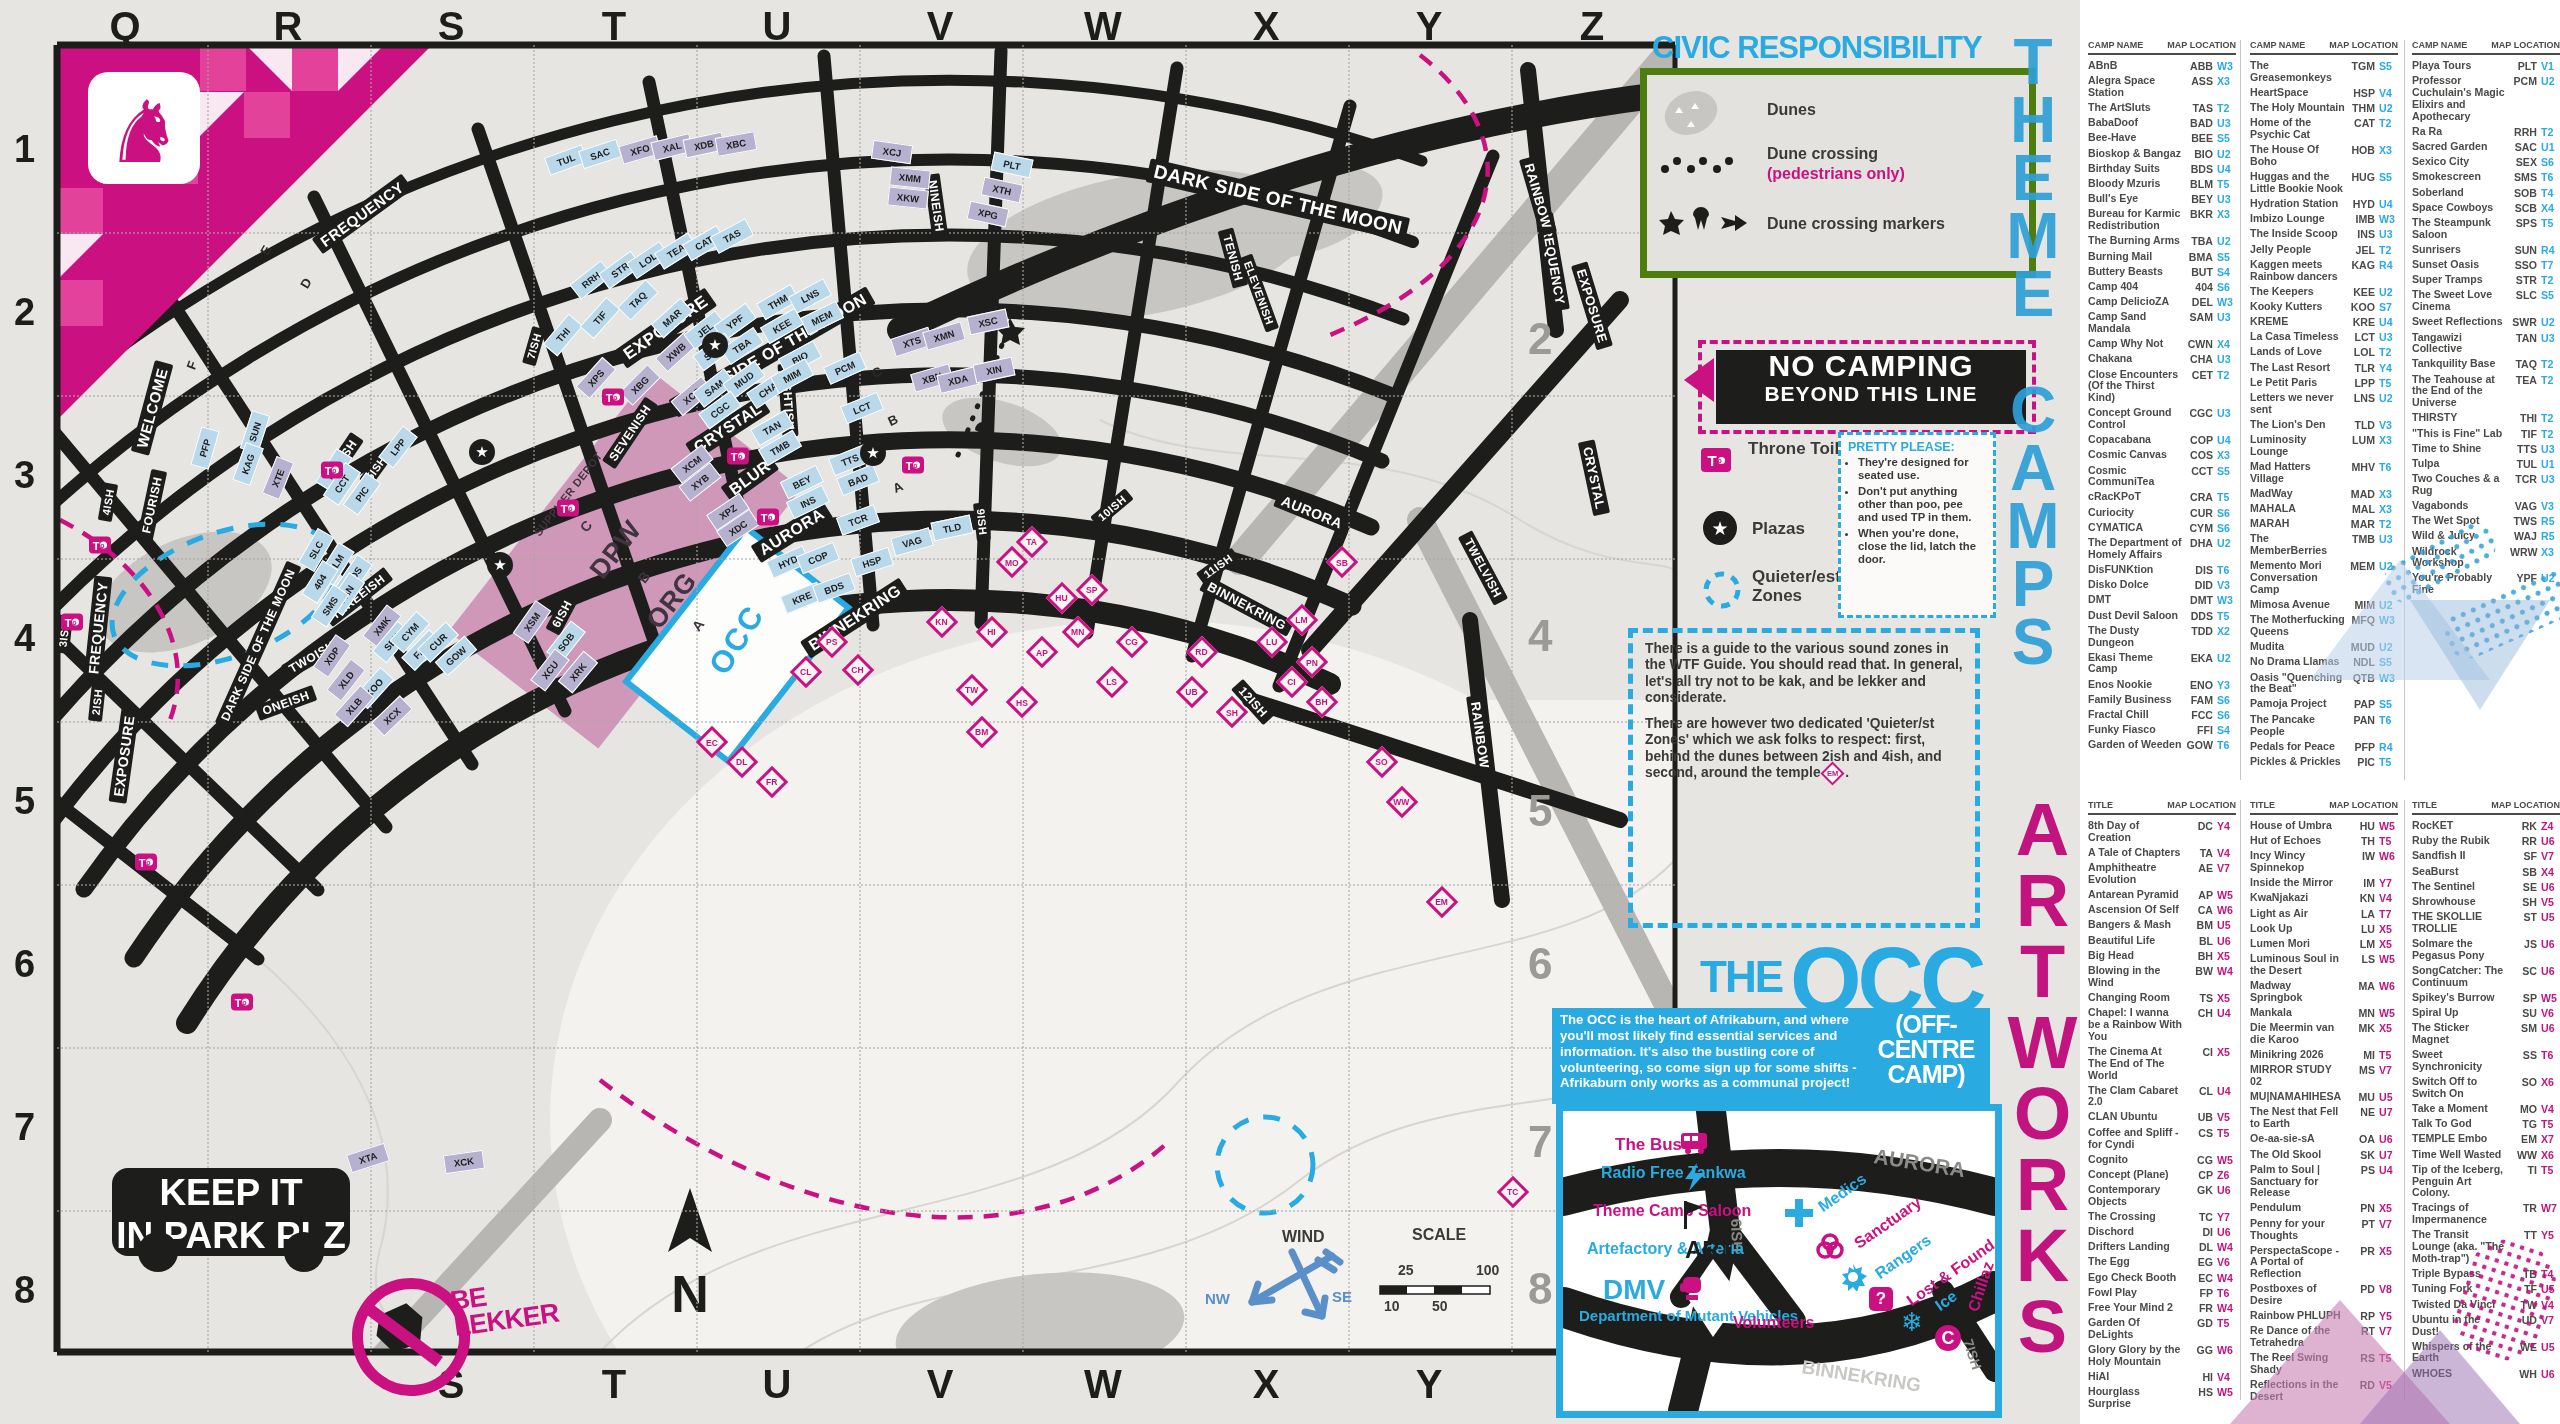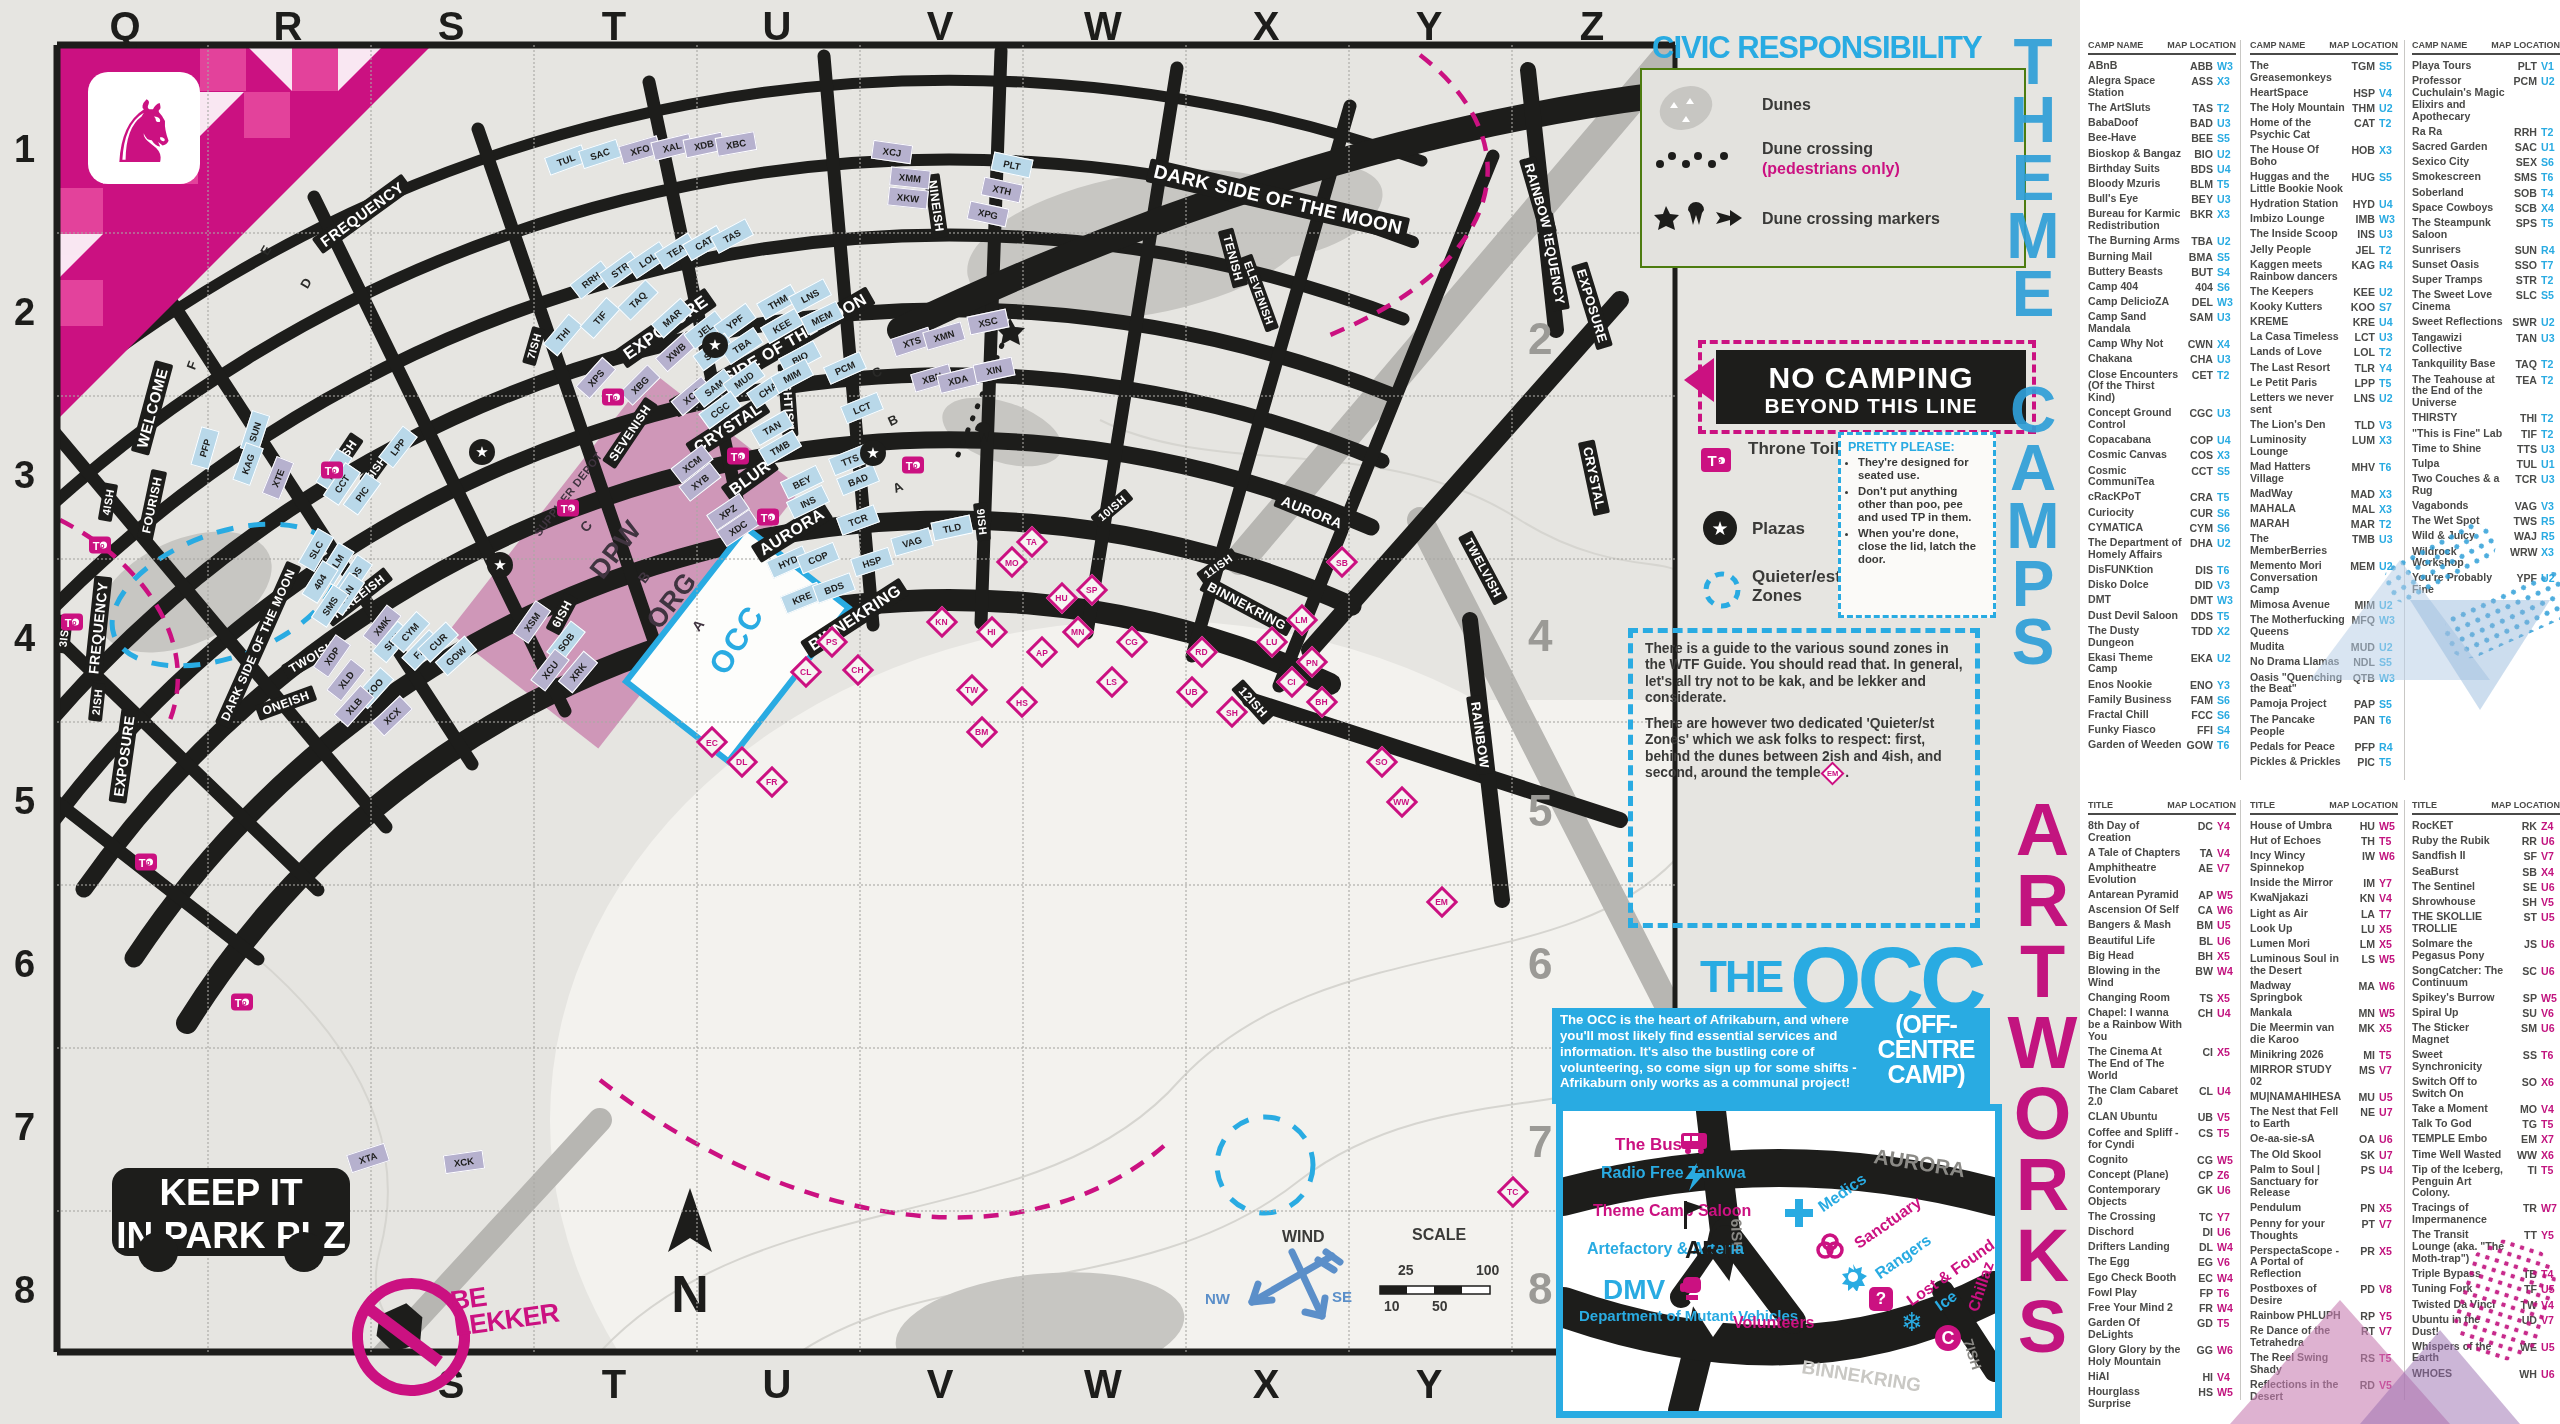--- a/index.html
+++ b/index.html
@@ -23,29 +23,29 @@
   .dia{position:absolute;transform:translate(-50%,-50%) rotate(45deg);width:17px;height:17px;background:#f6f5f2;
     border:3px solid #cb1181;display:flex;align-items:center;justify-content:center;}
   .dia span{transform:rotate(-45deg);font-weight:800;font-size:8.5px;color:#cb1181;}
   .tp{position:absolute;transform:translate(-50%,-50%);width:22px;height:17px;background:#cb1181;border-radius:4px;
     color:#fff;font-weight:800;font-size:11px;display:flex;align-items:center;justify-content:center;}
   .tp i{font-style:normal;font-size:7px;vertical-align:top;margin-left:1px;background:#fff;color:#cb1181;border-radius:50%;width:7px;height:7px;line-height:7px;}
   .plz{position:absolute;transform:translate(-50%,-50%);width:26px;height:26px;border-radius:50%;background:#1d1d1b;
     display:flex;align-items:center;justify-content:center;color:#fff;font-size:15px;}
   
   .civic-title{position:absolute;left:1652px;top:30px;width:380px;font-weight:800;font-size:31px;color:#29abe2;letter-spacing:-1px;white-space:nowrap;}
-  #civic-box{position:absolute;left:1640px;top:68px;width:382px;height:196px;border:2px solid #4d7c0f;background:#e3e2de;}
+  #civic-box{position:absolute;left:1640px;top:68px;width:382px;height:196px;border:7px solid #4d7c0f;background:#e3e2de;}
   .leg-row{position:absolute;font-weight:700;font-size:16px;color:#3a3a38;}
   .leg-pink{color:#cb1181;}
   #civic-banner{position:absolute;left:1640px;top:264px;width:396px;height:66px;background:#29abe2;color:#fff;
     font-weight:700;font-size:14.5px;text-align:center;padding:6px 10px;box-sizing:border-box;}
   #nocamp{position:absolute;left:1698px;top:340px;width:330px;height:86px;border:4px dashed #cb1181;background:transparent;}
   #nocamp-inner{position:absolute;left:14px;top:6px;right:6px;bottom:6px;background:#1d1d1b;color:#fff;text-align:center;}
   #nocamp-arrow{position:absolute;left:-18px;top:14px;width:0;height:0;border-top:22px solid transparent;border-bottom:22px solid transparent;border-right:30px solid #cb1181;}
-  .nc1{font-weight:800;font-size:30px;letter-spacing:1px;line-height:1.05;margin-top:12px;}
+  .nc1{font-weight:800;font-size:30px;letter-spacing:1px;line-height:1.05;margin-top:0;}
   .nc2{font-weight:800;font-size:21px;letter-spacing:1px;}
   .leg2-label{position:absolute;font-weight:700;font-size:17px;color:#3a3a38;line-height:1.1;}
   #pretty{position:absolute;left:1838px;top:432px;width:158px;height:186px;border:3px dashed #29abe2;background:#fbfaf8;padding:5px 7px;box-sizing:border-box;}
   #pretty h4{margin:0;color:#29abe2;font-size:12.5px;font-weight:800;}
   #pretty ul{margin:2px 0 0 10px;padding:0;}
   #pretty li{font-size:11.3px;font-weight:700;color:#3a3a38;line-height:1.18;margin-bottom:2px;}
   #soundbox{position:absolute;left:1628px;top:628px;width:352px;height:300px;border:5px dashed #29abe2;padding:8px 12px;box-sizing:border-box;}
   #soundbox p{margin:0 0 10px 0;font-size:13.8px;font-weight:700;color:#3a3a38;line-height:1.18;}
   .em-dia{display:inline-block;transform:rotate(45deg);width:13px;height:13px;border:2px solid #cb1181;background:#fff;vertical-align:middle;}
   .em-dia b{display:block;transform:rotate(-45deg);font-size:7.5px;color:#cb1181;text-align:center;line-height:13px;}

